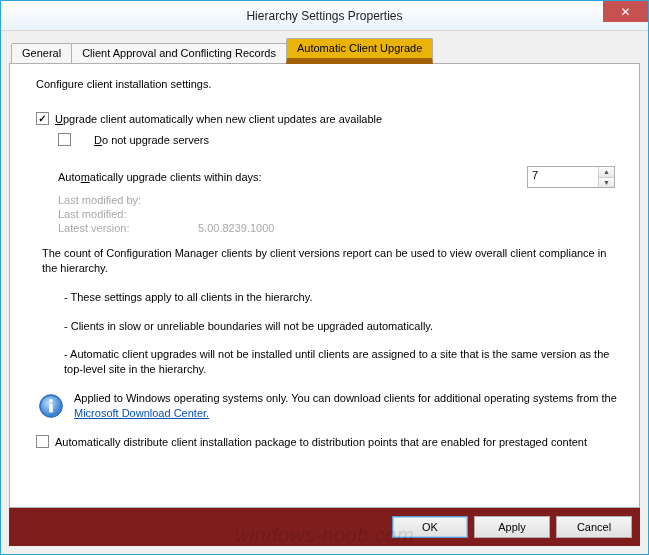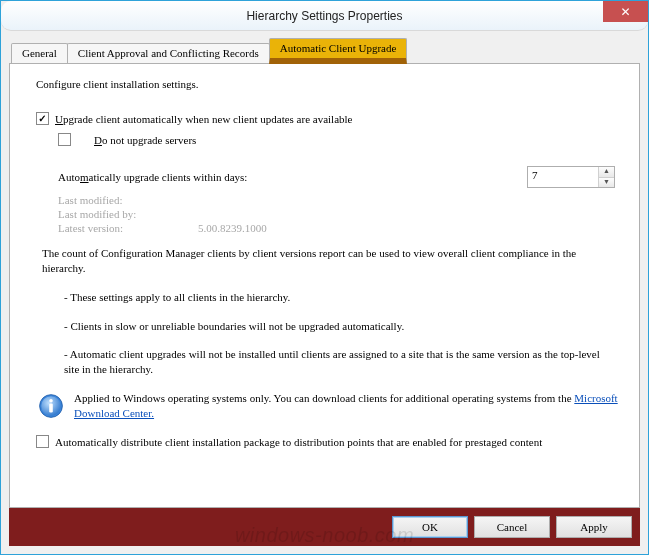--- a/index.html
+++ b/index.html
@@ -22,21 +22,20 @@
     display: flex;
     flex-direction: column;
   }
   .titlebar {
     height: 30px;
     background: linear-gradient(#ffffff, #eaf3fa);
     border-bottom: 1px solid #d9d9d9;
     display: flex;
     align-items: center;
     position: relative;
-    border-radius: 10px;
   }
   .titlebar .title {
     flex: 1;
     text-align: center;
     font-size: 12px;
     color: #222;
   }
   .close-btn {
     position: absolute;
     right: 0;
@@ -51,21 +50,20 @@
     font-family: Arial, sans-serif;
     font-size: 12px;
     cursor: default;
   }
   .content {
     flex: 1;
     padding: 6px 8px 8px 8px;
     background: #f0f0f0;
     display: flex;
     flex-direction: column;
-    font-family: Liberation Serif, serif;
   }
   .tabstrip {
     display: flex;
     align-items: flex-end;
     position: relative;
     z-index: 2;
     margin-left: 2px;
   }
   .tab {
     padding: 3px 10px 4px 10px;
@@ -286,25 +284,25 @@
           <div class="val">7</div>
           <div class="arrows">
             <div class="arrow">▲</div>
             <div class="arrow">▼</div>
           </div>
         </div>
       </div>
 
       <div class="meta">
         <div>
-            <span class="k">Last modified:</span>
+            <span class="k">Last modified by:</span>
             <span></span>
           </div>
         <div>
-            <span class="k">Last modified by:</span>
+            <span class="k">Last modified:</span>
             <span></span>
           </div>
         <div>
             <span class="k">Latest version:</span>
             <span>5.00.8239.1000</span>
           </div>
       </div>
 
       <div class="note">The count of Configuration Manager clients by client versions report can be used to view overall client compliance in the hierarchy.</div>
 
@@ -339,24 +337,24 @@
         <span class="lbl">Automatically distribute client installation package to distribution points that are enabled for prestaged content</span>
       </div>
 
     </div>
 
     <div class="footer">
       <div class="btn default">
           <span>OK</span>
         </div>
       <div class="btn">
+          <span>Apply</span>
+        </div>
+      <div class="btn">
           <span>Cancel</span>
         </div>
-      <div class="btn">
-          <span>Apply</span>
-        </div>
     </div>
 
   </div>
 
 </div>
 
 <div class="watermark">windows-noob.com</div>
 
 </body></html>

